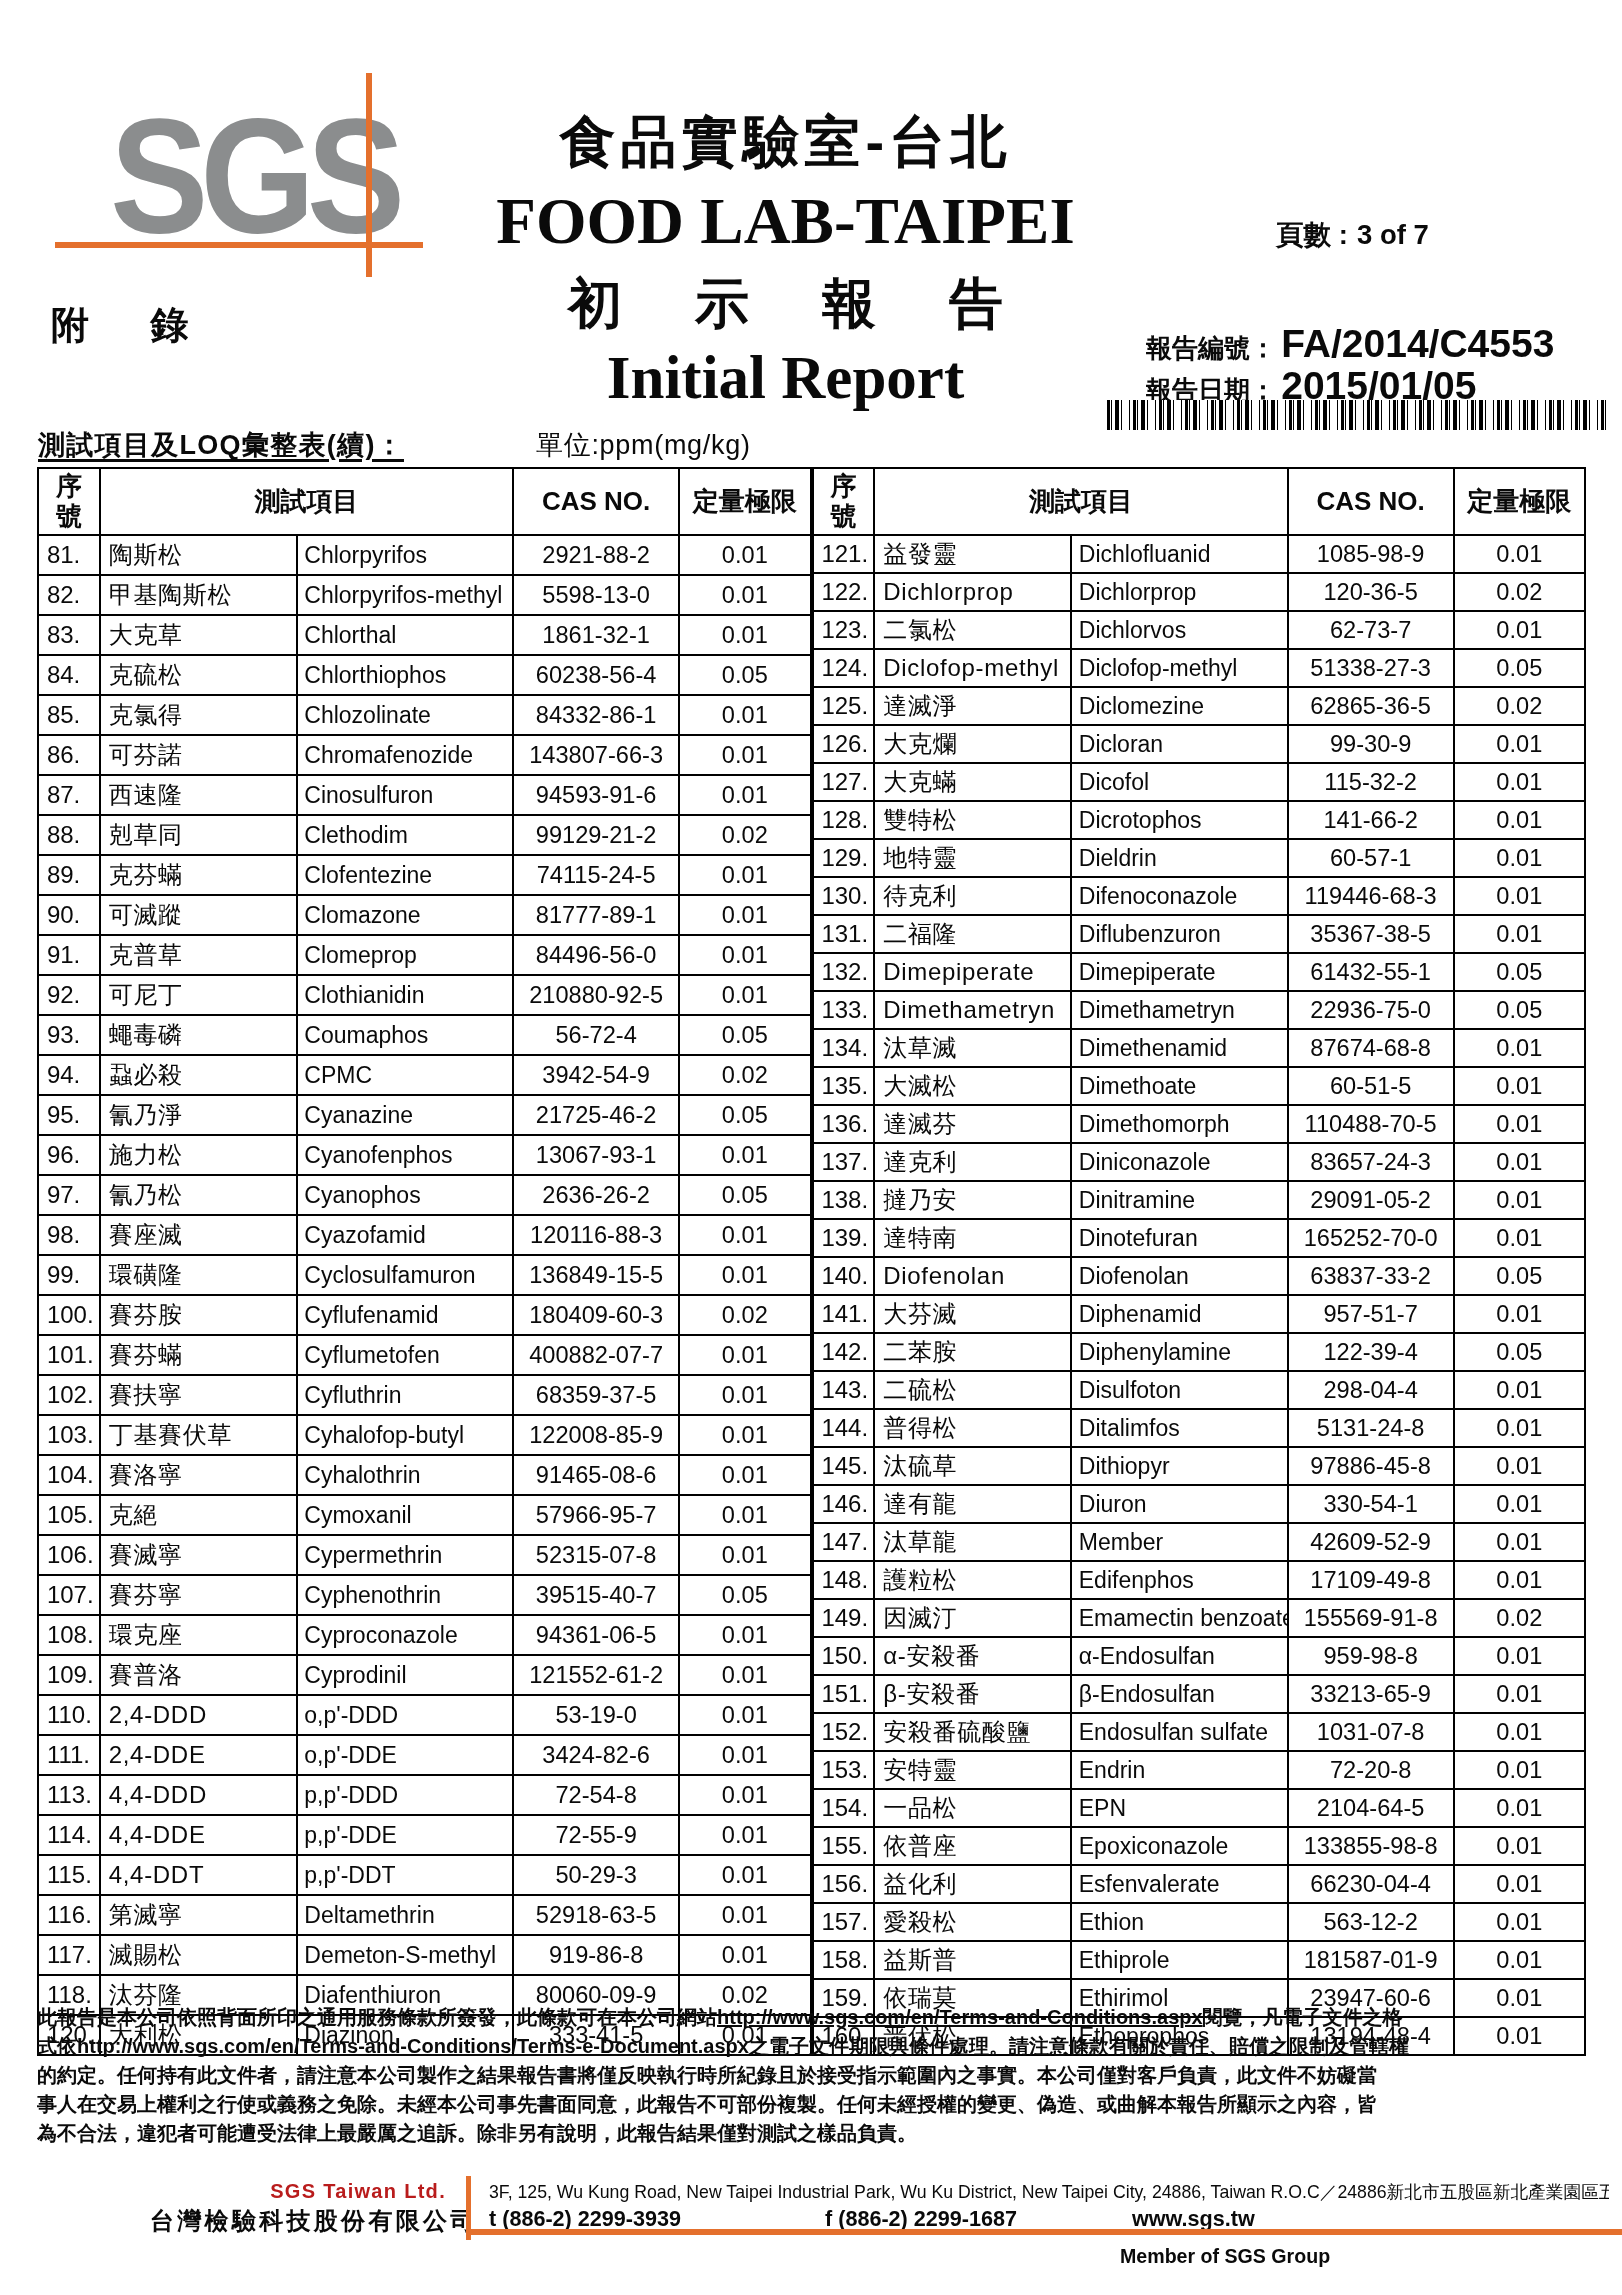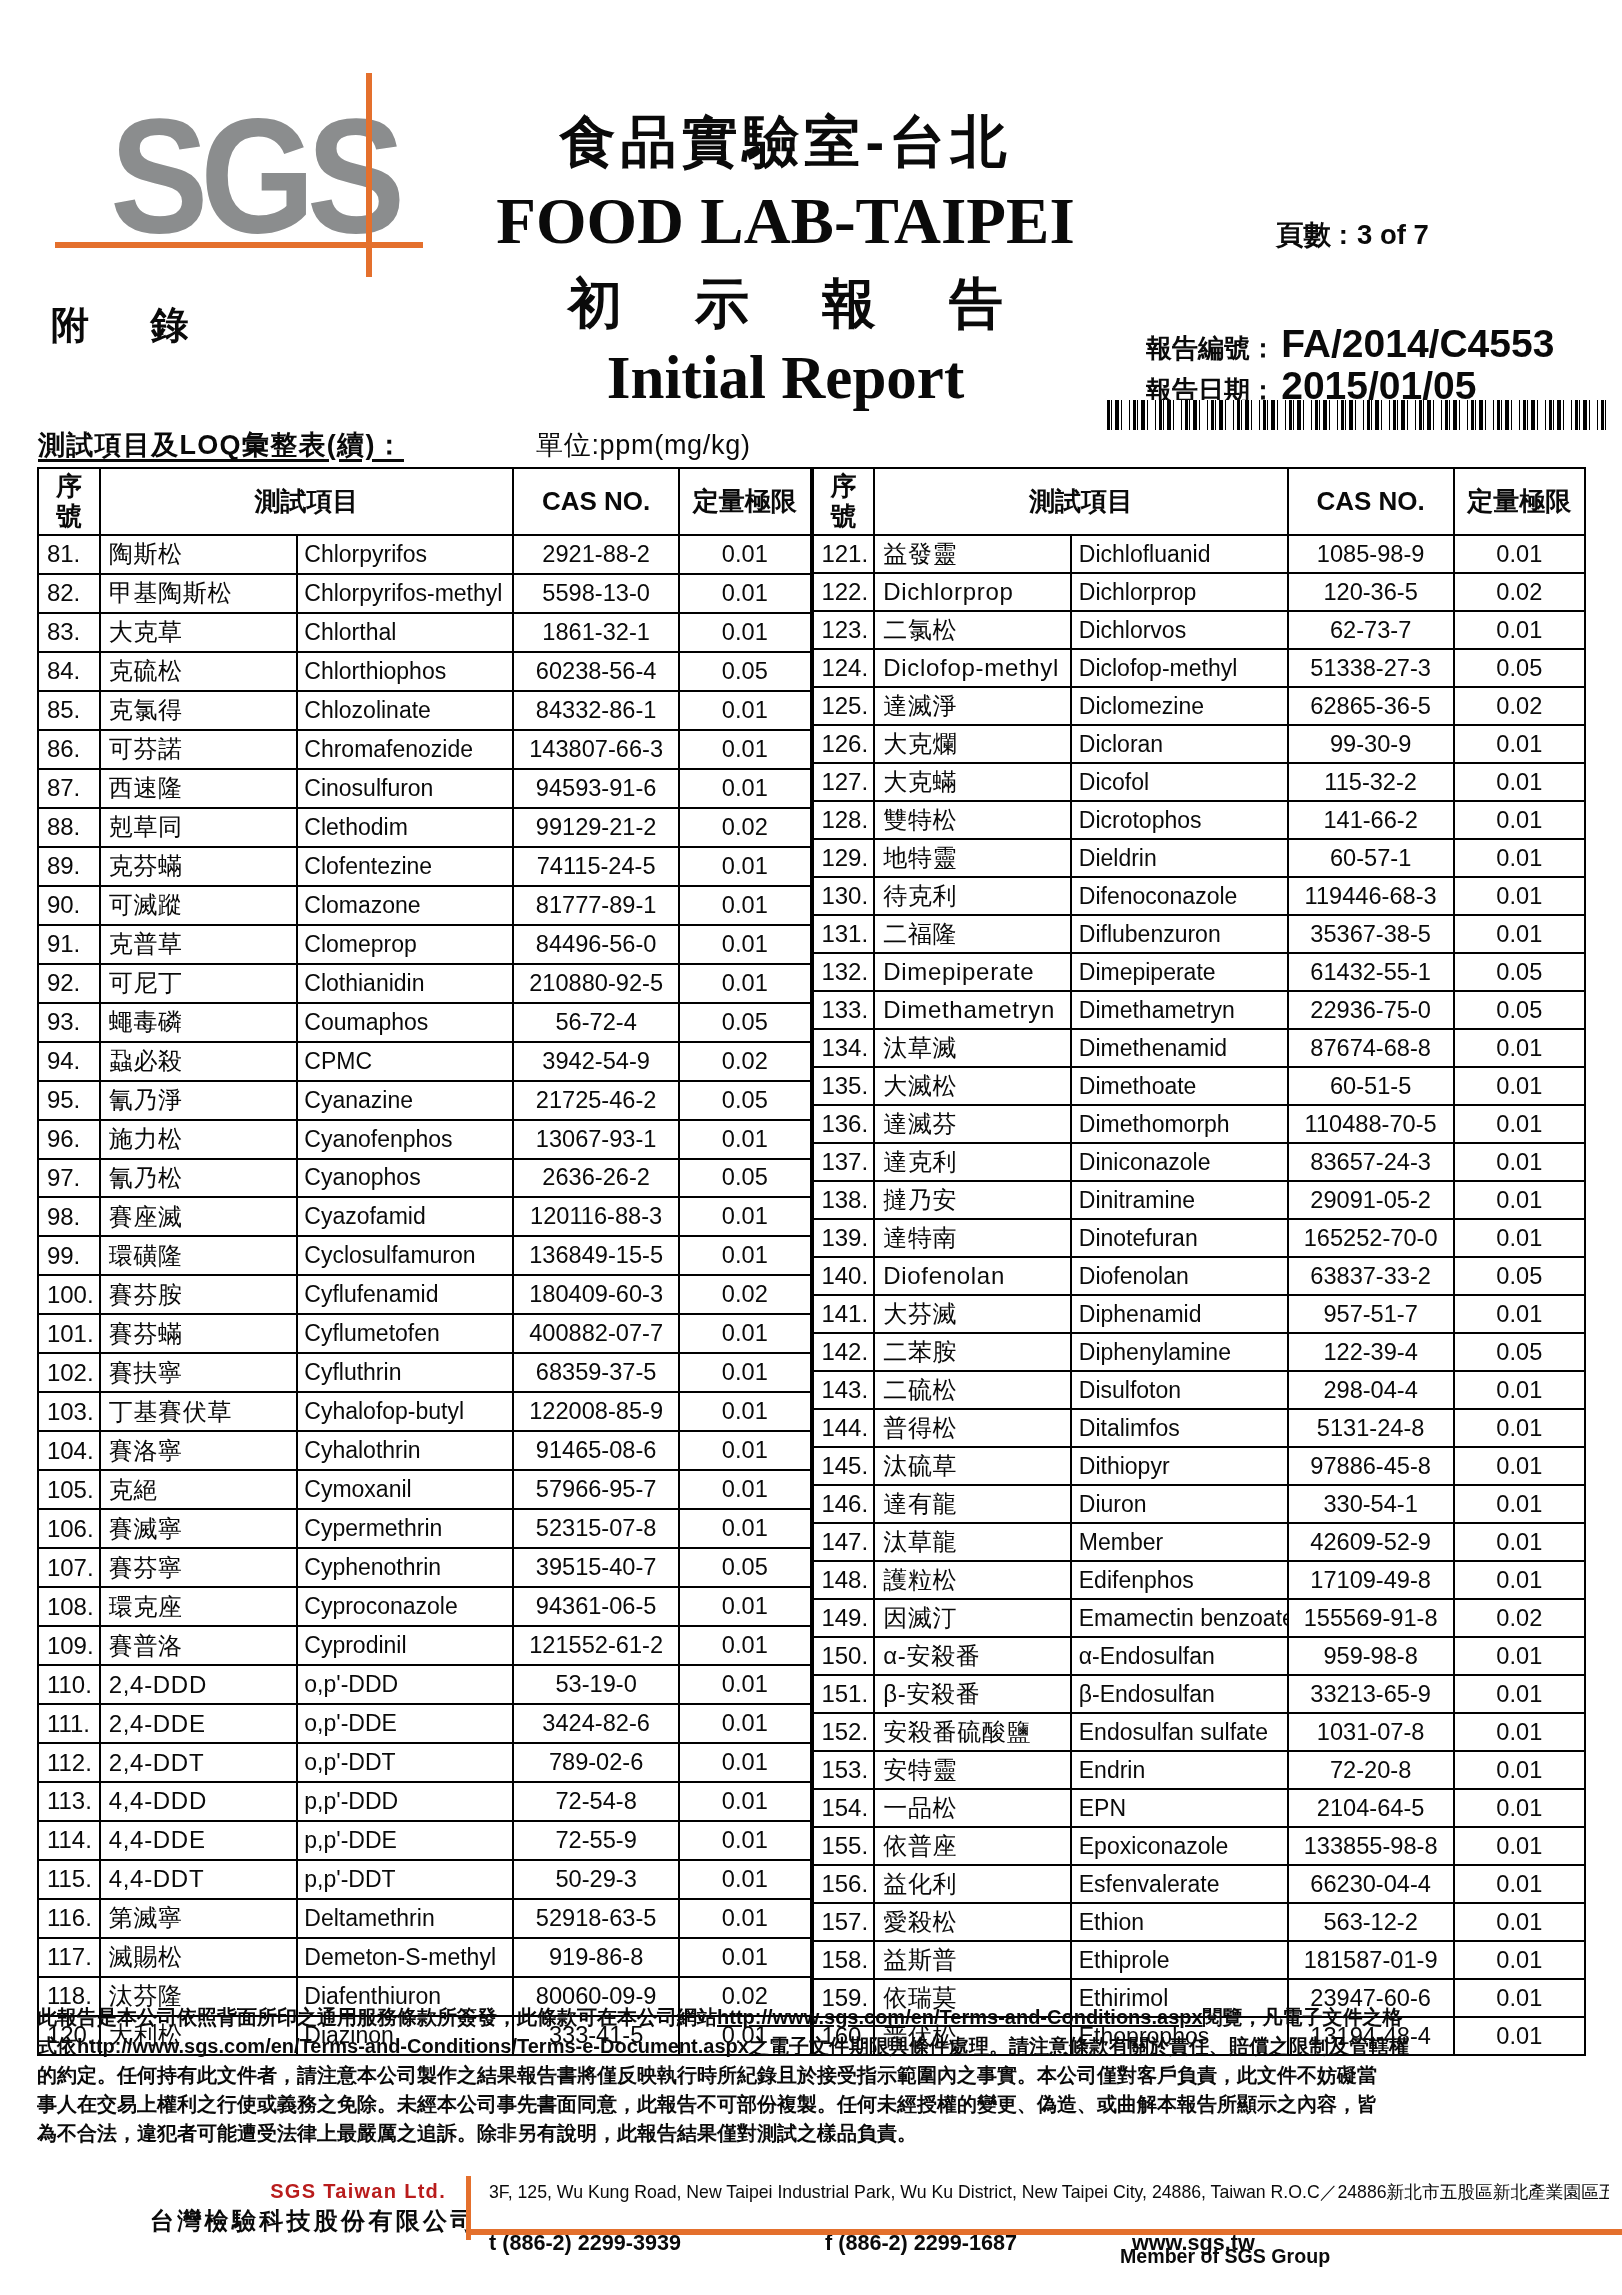--- a/index.html
+++ b/index.html
@@ -57,21 +57,21 @@
 
   
   .f-sgs{position:absolute;left:184px;top:2180px;width:262px;text-align:right;font-size:20px;
          font-weight:bold;color:#b91c1c;letter-spacing:1.3px;white-space:nowrap;}
   .f-company{position:absolute;left:150px;top:2205px;width:307px;text-align:right;font-size:24px;
              font-weight:bold;letter-spacing:3.3px;white-space:nowrap;}
   .f-divider{position:absolute;left:466px;top:2176px;width:5.2px;height:64px;background:#e4702d;}
   .f-address{position:absolute;left:489px;top:2180px;width:1120px;font-size:17.7px;white-space:nowrap;overflow:hidden;}
   .f-contact{position:absolute;left:489px;top:2206px;width:1120px;font-size:21.6px;font-weight:bold;white-space:nowrap;}
   .f-contact .tel{display:inline-block;width:330px;}
-  .f-contact .fax{display:inline-block;width:301px;margin-top:24px;}
+  .f-contact .fax{display:inline-block;width:301px;}
   .f-hr{position:absolute;left:466px;top:2229px;width:1157px;height:5.9px;background:#e4702d;}
   .member{position:absolute;left:1120px;top:2245px;font-size:19.6px;font-weight:bold;}
 </style>
 </head>
 <body>
 
 <div class="page">
 
   <div class="logo-text">SGS</div>
   <div class="logo-vline"></div>
@@ -361,27 +361,20 @@
     </tr>
 
     <tr>
       <td class="no">111.</td>
       <td class="zh">2,4-DDE</td>
       <td class="en">o,p'-DDE</td>
       <td class="cas">3424-82-6</td>
       <td class="loq">0.01</td>
     </tr>
 
-    <tr>
-      <td class="no">112.</td>
-      <td class="zh">2,4-DDT</td>
-      <td class="en">o,p'-DDT</td>
-      <td class="cas">789-02-6</td>
-      <td class="loq">0.01</td>
-    </tr>
 
     <tr>
       <td class="no">113.</td>
       <td class="zh">4,4-DDD</td>
       <td class="en">p,p'-DDD</td>
       <td class="cas">72-54-8</td>
       <td class="loq">0.01</td>
     </tr>
 
     <tr>

